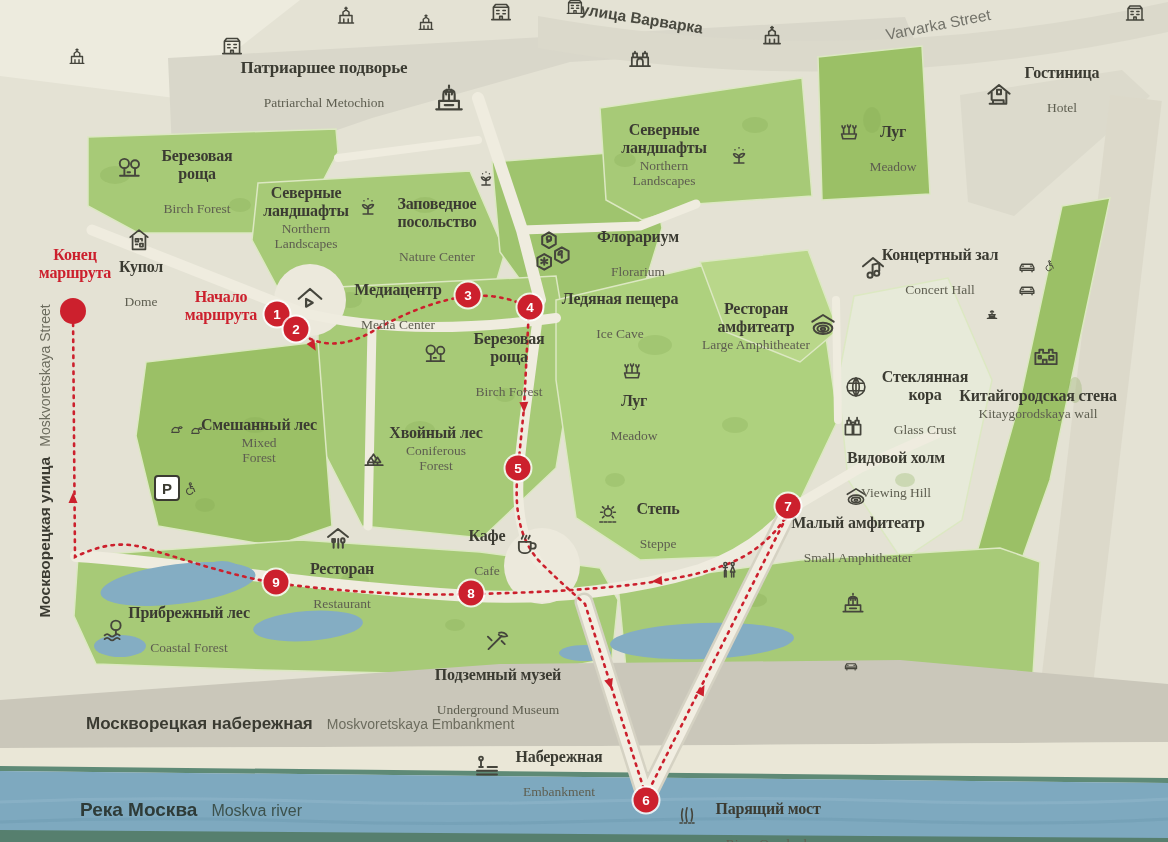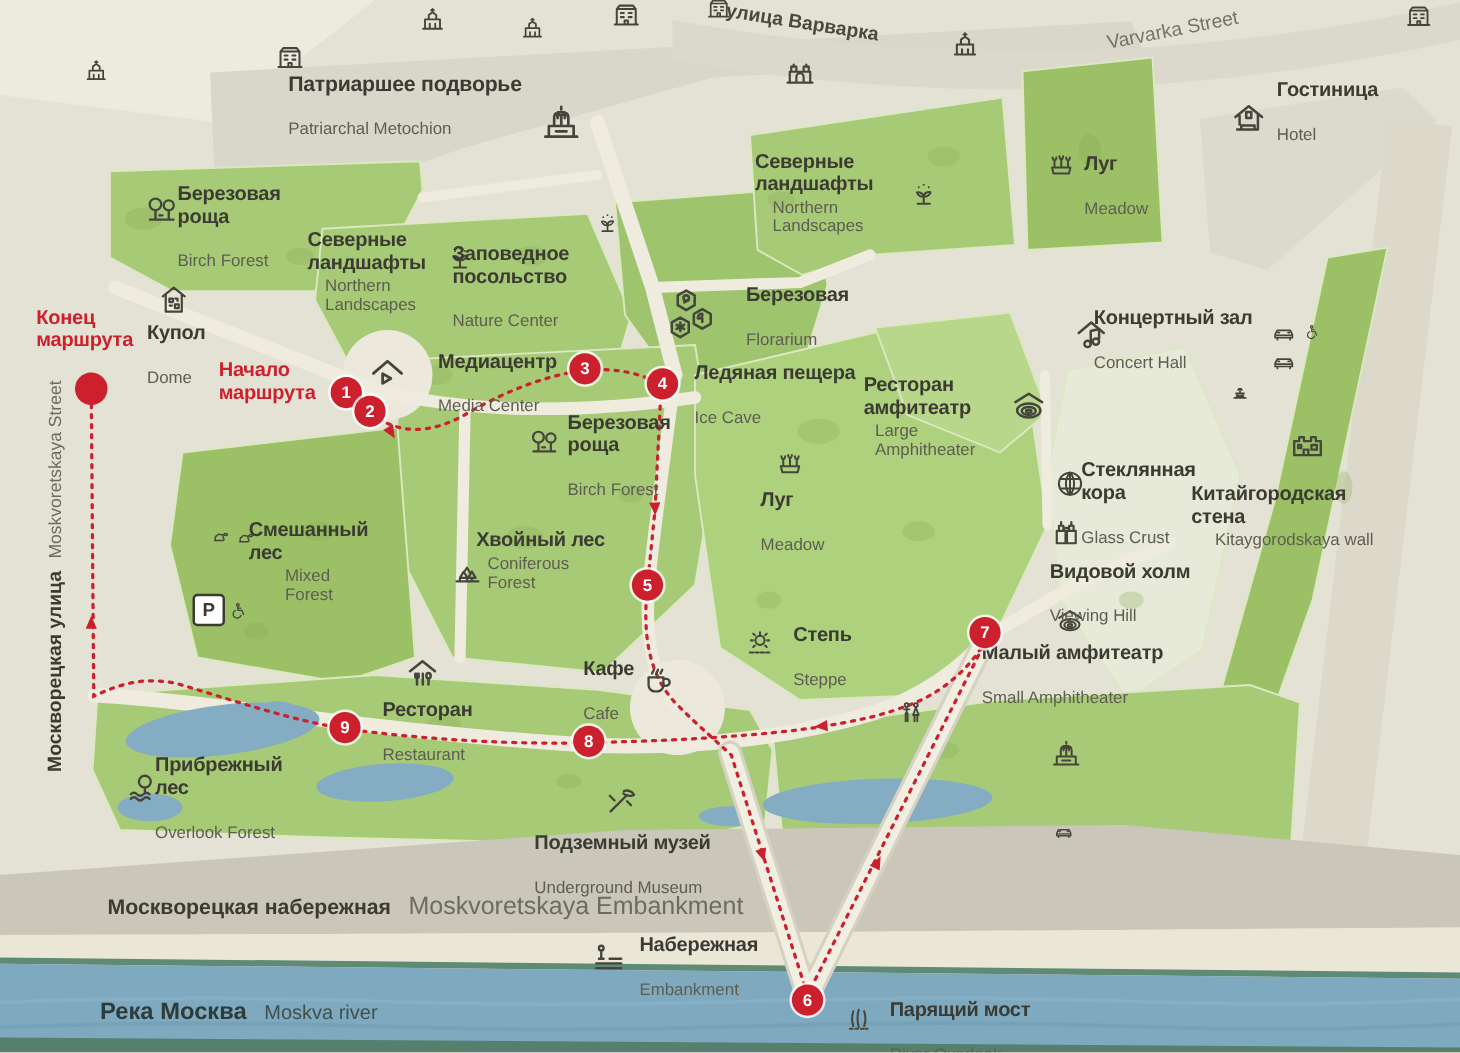--- a/index.html
+++ b/index.html
@@ -1,31 +1,31 @@
 <!DOCTYPE html>
 <html><head>
 <meta charset="utf-8">
 <style>
   html,body{margin:0;padding:0;background:#e4e2d4;}
   #map{position:relative;width:1168px;height:842px;overflow:hidden;
        font-family:"Liberation Sans","DejaVu Sans",sans-serif;background:#e4e2d4;}
   #terrain{position:absolute;left:0;top:0;}
-  .poi{position:absolute;transform:translateX(-50%);text-align:left;color:#3b3b32;line-height:1.12;z-index:30;}
+  .poi{position:absolute;transform:translateX(-50%);text-align:center;color:#3b3b32;line-height:1.12;z-index:30;font-family:Liberation Serif, serif;}
   .poi .ru{font-weight:bold;font-size:16px;letter-spacing:-.2px;}
   .poi .en{font-size:13.5px;color:#5e5e50;margin-top:18px;}
   .poi.big .ru{font-size:17px;}
   .poi.red .ru{color:#cc202d;font-size:16px;}
   .en.narrow{max-width:62px;margin:1px auto 0;}
   .en.narrow90{max-width:92px;margin:1px auto 0;}
   .en.narrow110{max-width:112px;margin:1px auto 0;}
   .en.narrow130{max-width:132px;margin:1px auto 0;}
   .street-row{position:absolute;white-space:nowrap;z-index:30;}
   .street-row .ru{font-weight:bold;color:#3b3b32;}
   .street-row .en{color:#6c6c5e;margin-left:14px;}
-  .emb-row .ru{font-size:17px;} .emb-row .en{font-size:20px;text-align:center;}
+  .emb-row .ru{font-size:17px;} .emb-row .en{font-size:14px;text-align:center;}
   .river-row .ru{font-size:19px;color:#2e3b38;} .river-row .en{font-size:16px;color:#3d524d;}
   .varvarka{position:absolute;white-space:nowrap;font-size:15.5px;z-index:30;}
   .varvarka .ru{font-weight:bold;color:#4a4a40;}
   .varvarka.lat{color:#73736a;font-weight:normal;}
   .street-left{position:absolute;left:-175px;top:452px;width:440px;text-align:center;
        transform:rotate(-90deg);white-space:nowrap;z-index:30;}
   .street-left .ru{font-weight:bold;font-size:15.5px;color:#3b3b32;}
   .street-left .en{font-size:14px;color:#6c6c5e;margin-left:10px;}
   .marker{position:absolute;width:25px;height:25px;border-radius:50%;background:#cc202d;color:#fff;
        font-weight:bold;font-size:13.5px;display:flex;align-items:center;justify-content:center;
@@ -423,21 +423,21 @@
     </div>
 <div class="poi" style="left:306px;top:184px;width:120px">
   <div class="ru">Северные ландшафты</div>
       <div class="en narrow90">Northern Landscapes</div>
     </div>
 <div class="poi" style="left:437px;top:195px;width:150px">
   <div class="ru">Заповедное посольство</div>
       <div class="en">Nature Center</div>
     </div>
 <div class="poi" style="left:638px;top:228px">
-  <div class="ru">Березовая</div>
+  <div class="ru">Флорариум</div>
       <div class="en">Florarium</div>
     </div>
 <div class="poi" style="left:141px;top:258px">
   <div class="ru">Купол</div>
       <div class="en">Dome</div>
     </div>
 <div class="poi red" style="left:75px;top:246px;width:92px">
   <div class="ru">Конец маршрута</div>
     </div>
 <div class="poi red" style="left:221px;top:288px;width:92px">
@@ -498,21 +498,21 @@
 <div class="poi" style="left:487px;top:527px">
   <div class="ru">Кафе</div>
       <div class="en">Cafe</div>
     </div>
 <div class="poi" style="left:342px;top:560px">
   <div class="ru">Ресторан</div>
       <div class="en">Restaurant</div>
     </div>
 <div class="poi" style="left:189px;top:604px;width:130px">
   <div class="ru">Прибрежный лес</div>
-      <div class="en">Overlook Forest</div>
+      <div class="en">Coastal Forest</div>
     </div>
 <div class="poi" style="left:498px;top:666px;white-space:nowrap">
   <div class="ru">Подземный музей</div>
       <div class="en">Underground Museum</div>
     </div>
 <div class="poi" style="left:559px;top:748px">
   <div class="ru">Набережная</div>
       <div class="en">Embankment</div>
     </div>
 <div class="poi" style="left:768px;top:800px">

